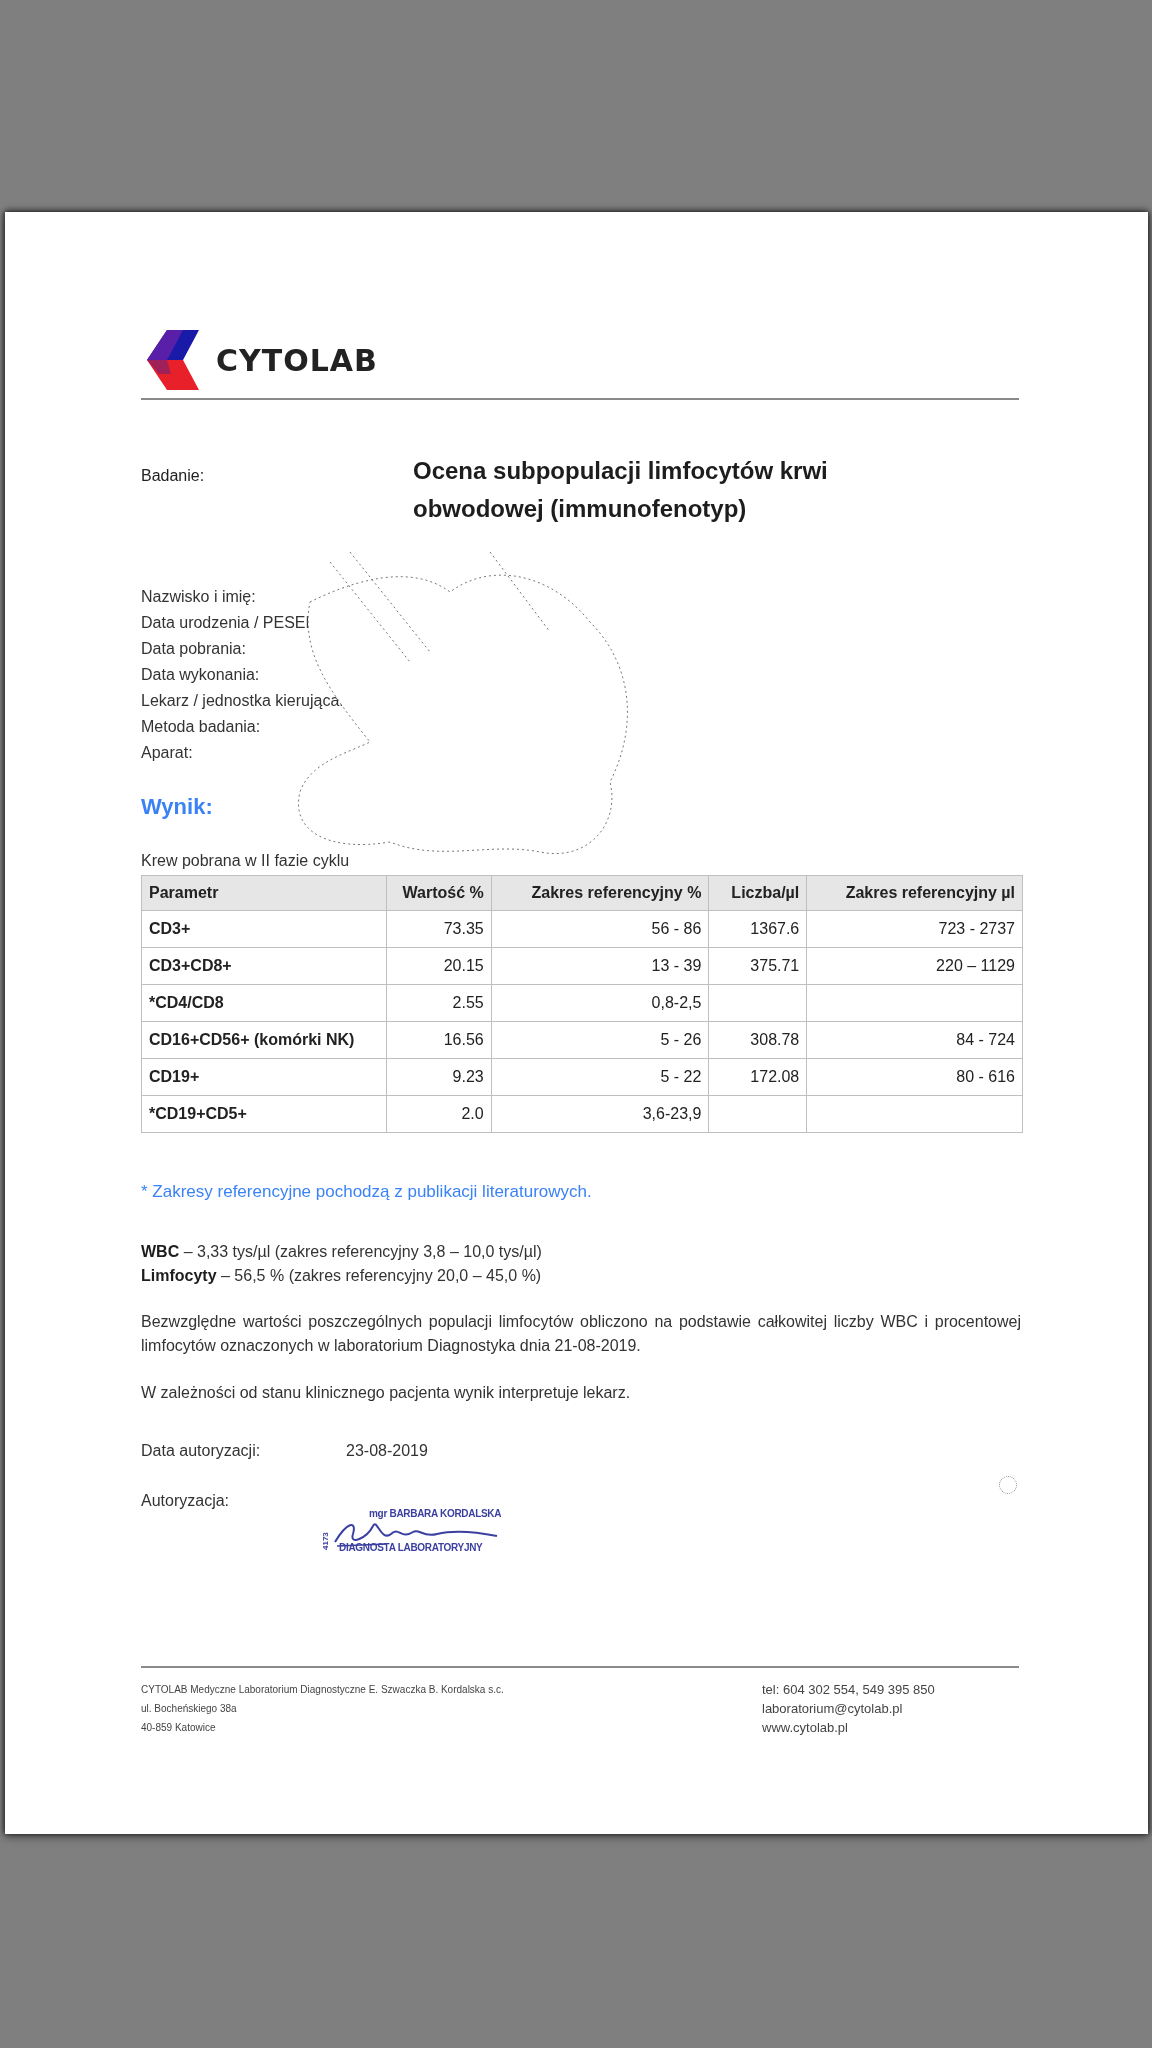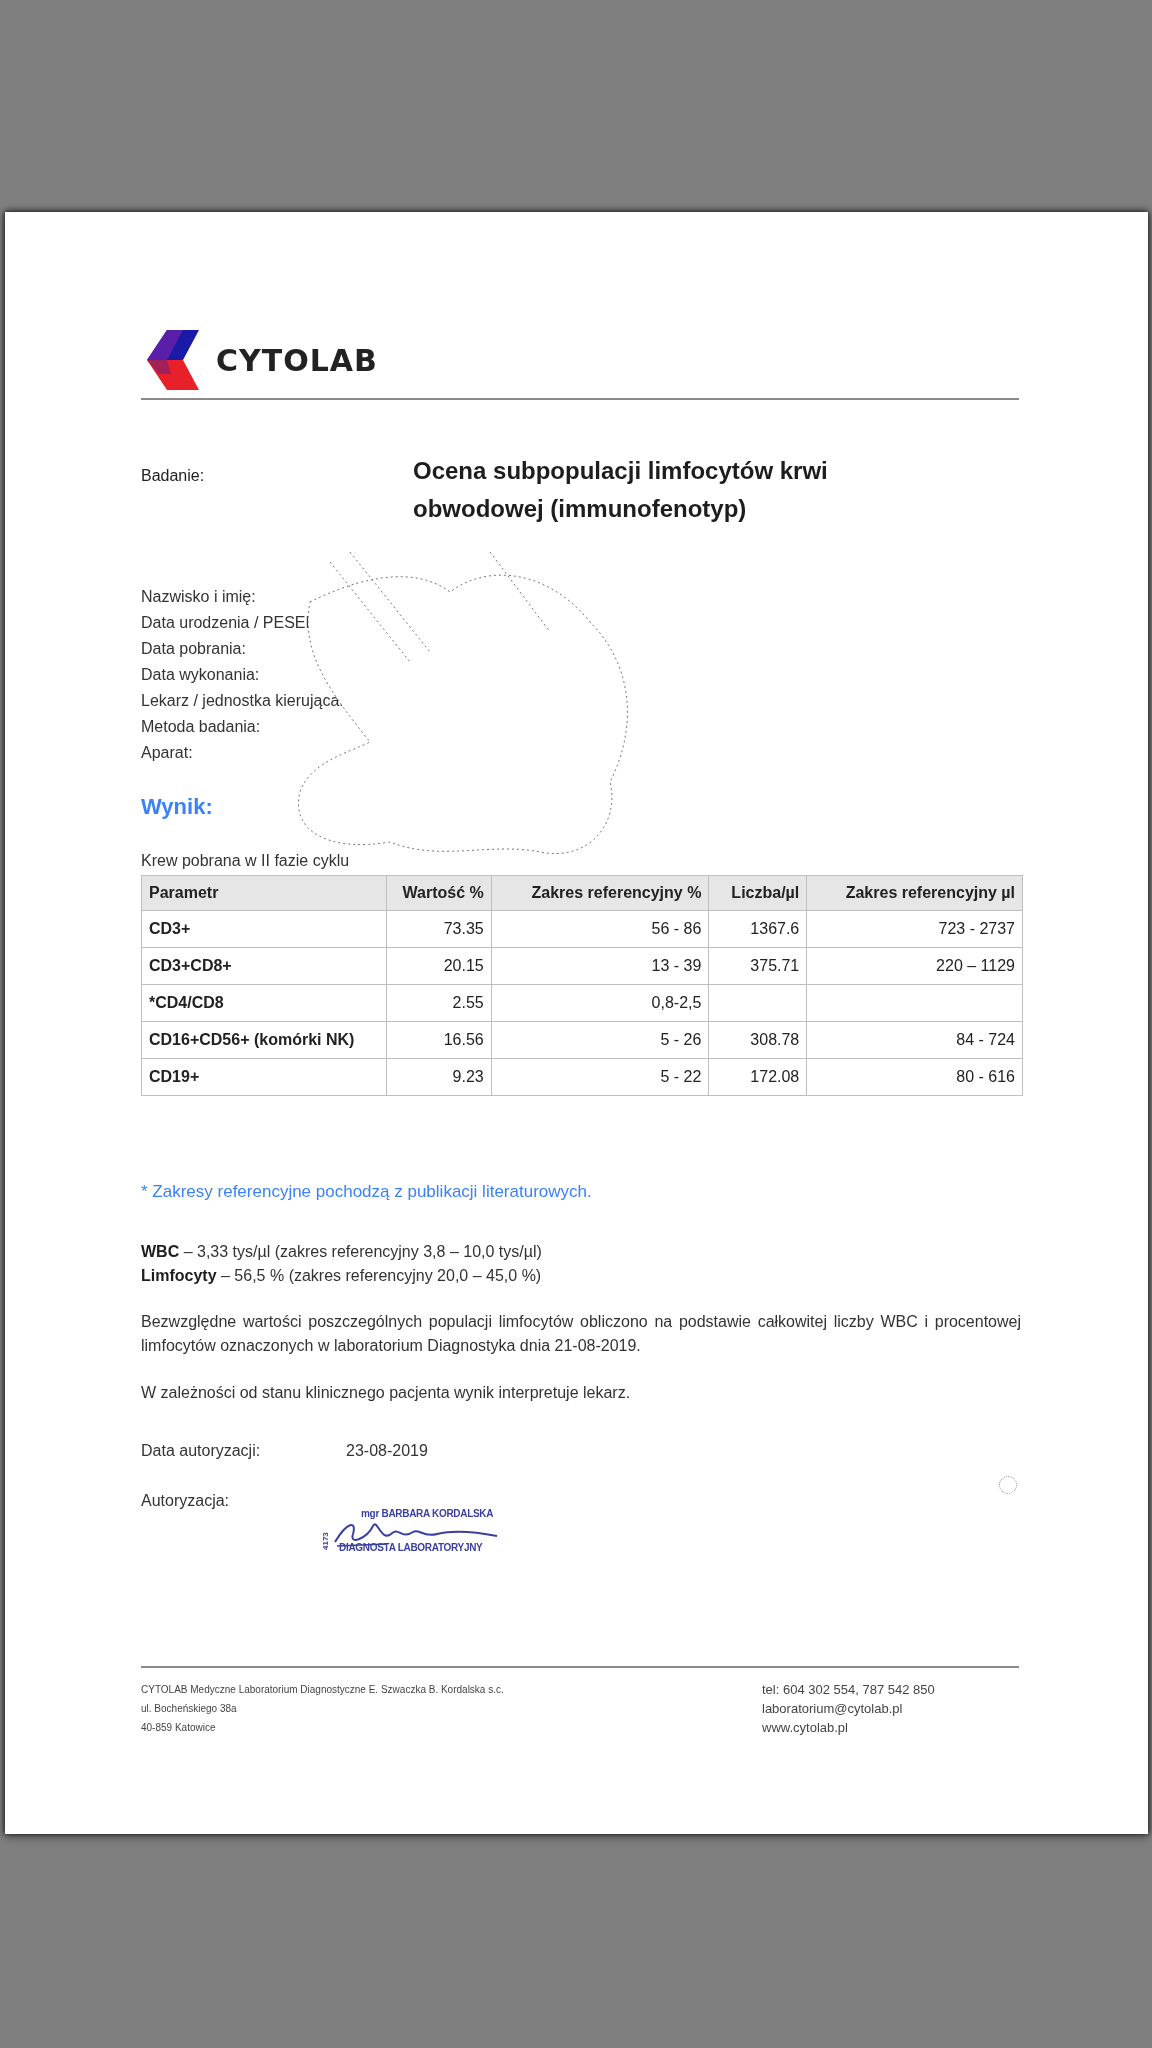--- a/index.html
+++ b/index.html
@@ -77,21 +77,21 @@
     .para2 { left: 136px; top: 1172px; font-size: 16px; color: #333; }
 
     .auth-date-label { left: 136px; top: 1230px; font-size: 16px; color: #333; }
     .auth-date-value { left: 341px; top: 1230px; font-size: 16px; color: #333; }
     .auth-label { left: 136px; top: 1280px; font-size: 16px; color: #333; }
 
     .stamp {
       left: 316px; top: 1286px; width: 190px; height: 66px;
       color: #3b3fa0; font-size: 10px; font-weight: bold;
     }
-    .stamp .l1 { position: absolute; left: 20px; top: 10px; letter-spacing: -0.3px; padding-left: 20px; }
+    .stamp .l1 { position: absolute; left: 28px; top: 10px; letter-spacing: -0.3px; padding-left: 20px; }
     .stamp .l2 { position: absolute; left: 18px; top: 44px; letter-spacing: -0.3px; }
     .stamp .vert { position: absolute; left: 0px; top: 14px; width: 10px; height: 38px; writing-mode: vertical-rl; transform: rotate(180deg); font-size: 8px; }
     .stamp svg { position: absolute; left: 6px; top: 14px; }
 
     .marker-circle { left: 994px; top: 1264px; width: 18px; height: 18px; border: 1px dotted #888; border-radius: 50%; }
 
     .redaction { left: 285px; top: 330px; width: 375px; height: 330px; }
 
     .footer-rule { left: 136px; top: 1454px; width: 878px; height: 2px; background: #8a8a8a; }
     .footer-left { left: 136px; top: 1468px; font-size: 10px; line-height: 19px; color: #444; }
@@ -180,20 +180,27 @@
         <td>308.78</td>
         <td>84 - 724</td>
       </tr>
       <tr>
         <td class="c0">CD19+</td>
         <td>9.23</td>
         <td>5 - 22</td>
         <td>172.08</td>
         <td>80 - 616</td>
       </tr>
+      <tr>
+        <td class="c0">*CD19+CD5+</td>
+        <td>2.0</td>
+        <td>3,6-23,9</td>
+        <td></td>
+        <td></td>
+      </tr>
     </tbody>
   </table>
 
   <div class="abs footnote">* Zakresy referencyjne pochodzą z publikacji literaturowych.</div>
 
   <div class="abs wbc">
     <div><b>WBC</b><span> – 3,33 tys/µl (zakres referencyjny 3,8 – 10,0 tys/µl)</span></div>
     <div><b>Limfocyty</b><span> – 56,5 % (zakres referencyjny 20,0 – 45,0 %)</span></div>
   </div>
 
@@ -216,17 +223,17 @@
 
   <div class="abs marker-circle"></div>
 
   <div class="abs footer-rule"></div>
   <div class="abs footer-left">
     <div>CYTOLAB Medyczne Laboratorium Diagnostyczne E. Szwaczka B. Kordalska s.c.</div>
     <div>ul. Bocheńskiego 38a</div>
     <div>40-859 Katowice</div>
   </div>
   <div class="abs footer-right">
-    <div>tel: 604 302 554, 787 542 850</div>
+    <div>tel: 604 302 554, 549 395 850</div>
     <div>laboratorium@cytolab.pl</div>
     <div>www.cytolab.pl</div>
   </div>
 </div>
 
 </body></html>

